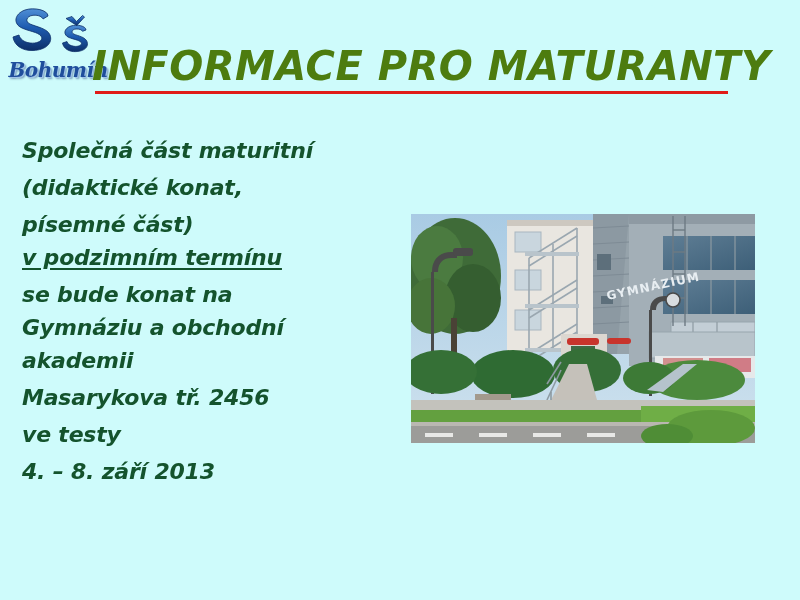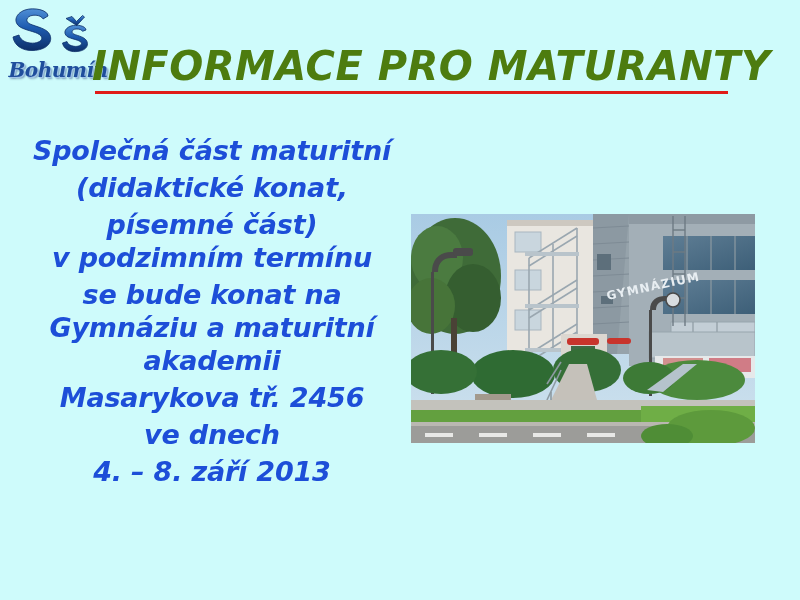--- a/index.html
+++ b/index.html
@@ -76,36 +76,36 @@
     height: 3px;
     background: #e01b17;
   }
 
   
   .body-text {
     position: absolute;
     left: 22px;
     top: 134px;
     width: 380px;
-    text-align: center;
     font-family: "DejaVu Sans", sans-serif;
     font-style: italic;
     font-weight: bold;
-    font-size: 27px;
+    font-size: 22px;
     line-height: 33px;
-    color: #1d4ed8;
+    color: #14532d;
     letter-spacing: -0.2px;
   }
   .body-text p {
     margin: 0 0 4px 0;
   }
   .body-text p.tight {
     margin-bottom: 0;
   }
   .underlined {
+    text-decoration: underline;
     text-underline-offset: 3px;
   }
 
   
   .photo {
     position: absolute;
     left: 411px;
     top: 214px;
     width: 344px;
     height: 229px;
@@ -150,24 +150,24 @@
 
   <div class="title">INFORMACE PRO MATURANTY</div>
   <div class="title-rule"></div>
 
   <div class="body-text">
     <p>Společná část maturitní</p>
     <p>(didaktické konat,</p>
     <p class="tight">písemné část)</p>
     <p class="underlined">v podzimním termínu</p>
     <p class="tight">se bude konat na</p>
-    <p class="tight">Gymnáziu a maturitní</p>
+    <p class="tight">Gymnáziu a obchodní</p>
     <p>akademii</p>
     <p>Masarykova tř. 2456</p>
-    <p>ve dnech</p>
+    <p>ve testy</p>
     <p>4. – 8. září 2013</p>
   </div>
 
   <div class="photo">
     <svg viewBox="0 0 344 229" width="344" height="229" aria-hidden="true">
       <defs>
         <linearGradient id="sky" x1="0" y1="0" x2="0" y2="1">
           <stop offset="0%" stop-color="#a9cbe4"></stop>
           <stop offset="100%" stop-color="#cfe2ee"></stop>
         </linearGradient>

